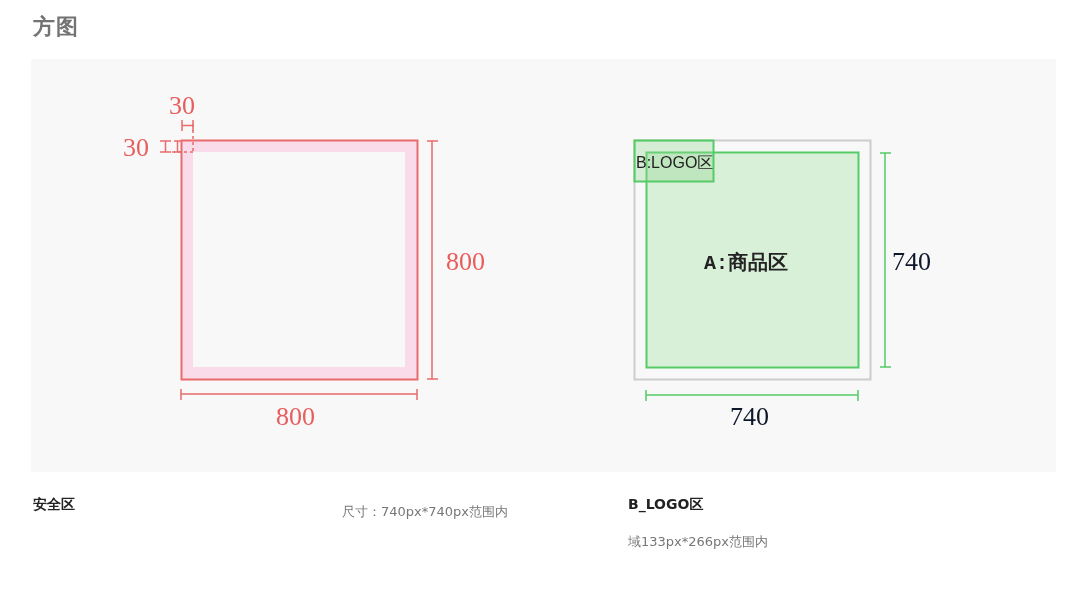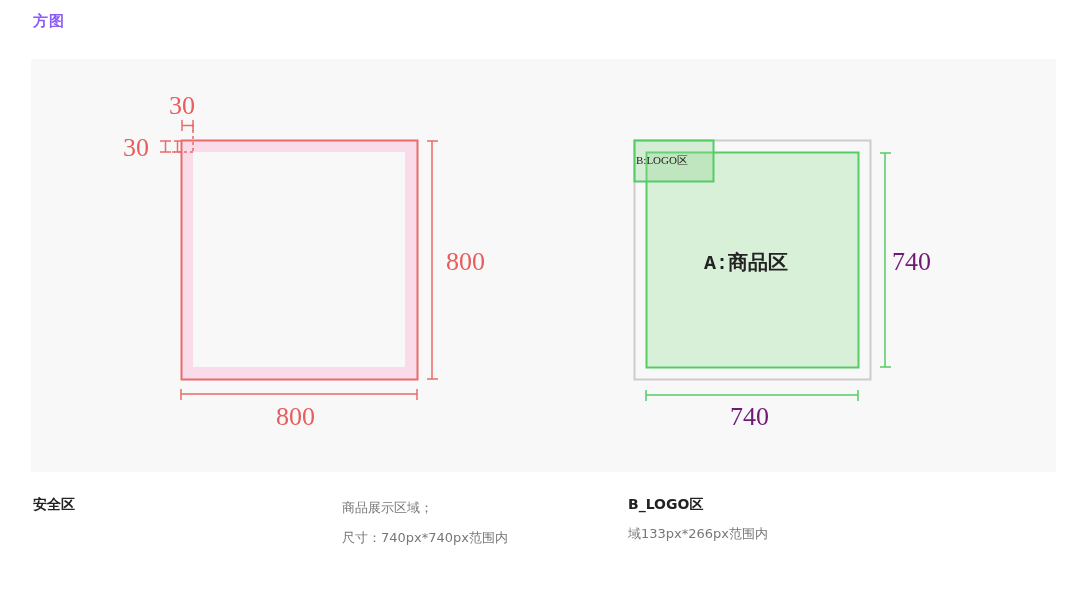--- a/index.html
+++ b/index.html
@@ -1,22 +1,22 @@
 <!DOCTYPE html>
 <html><head>
 <meta charset="utf-8">
 <style>
   html, body { margin: 0; padding: 0; background: #ffffff; }
   body { width: 1080px; height: 591px; position: relative; overflow: hidden;
          font-family: "DejaVu Sans", "Liberation Sans", sans-serif; }
-  .title { position: absolute; left: 33px; top: 12px; font-size: 15px; font-weight: bold; color: #8b5cf6; letter-spacing: 1px; }
+  .title { position: absolute; left: 33px; top: 12px; font-size: 22px; font-weight: bold; color: #737373; letter-spacing: 1px; }
   .panel { position: absolute; left: 31px; top: 59px; width: 1025px; height: 413px; background: #f8f8f8; }
   .abs { position: absolute; }
   .red { color: #e85d5d; }
-  .green { color: #701a75; }
+  .green { color: #0f172a; }
   .num { font-family: Liberation Serif, serif; font-size: 26px; line-height: 1; }
   .desc { position: absolute; top: 494px; }
   .desc .h { font-size: 14px; color: #222; line-height: 20px; font-weight: bold; }
   .desc .p { font-size: 13px; color: #777; line-height: 24px; margin-top: 2px; }
   svg { position: absolute; left: 0; top: 0; overflow: visible; }
 </style>
 </head>
 <body>
 
 <div class="title">方图</div>
@@ -75,28 +75,27 @@
     <line x1="646" y1="390" x2="646" y2="401"></line>
     <line x1="858" y1="390" x2="858" y2="401"></line>
   </g>
 </svg>
 
 <div class="abs num red" style="left:169px; top:93px;">30</div>
 <div class="abs num red" style="left:123px; top:135px;">30</div>
 <div class="abs num red" style="left:446px; top:249px;">800</div>
 <div class="abs num red" style="left:276px; top:404px;">800</div>
 
-<div class="abs" style="left:636px; top:153px; font-size:11px; color:#222; font-family:Liberation Serif, serif;">B:LOGO区</div>
+<div class="abs" style="left:636px; top:153px; font-size:16px; color:#222; font-family:Liberation Sans, sans-serif;">B:LOGO区</div>
 <div class="abs" style="left:704px; top:249px; font-size:20px; color:#222; font-weight:bold;font-family:Liberation Mono, monospace;">A:商品区</div>
 <div class="abs num green" style="left:892px; top:249px;">740</div>
 <div class="abs num green" style="left:730px; top:404px;">740</div>
 
 <div class="desc" style="left:33px;">
   <div class="h">安全区</div>
 </div>
 <div class="desc" style="left:342px;">
-  <div class="p">商品展示区域；</div>
   <div class="p" style="margin-top:6px">尺寸：740px*740px范围内</div>
 </div>
 <div class="desc" style="left:628px;">
   <div class="h">B_LOGO区</div>
-  <div class="p" style="margin-top:8px">域133px*266px范围内</div>
+  <div class="p" style="margin-top:16px">域133px*266px范围内</div>
 </div>
 
 </body></html>

